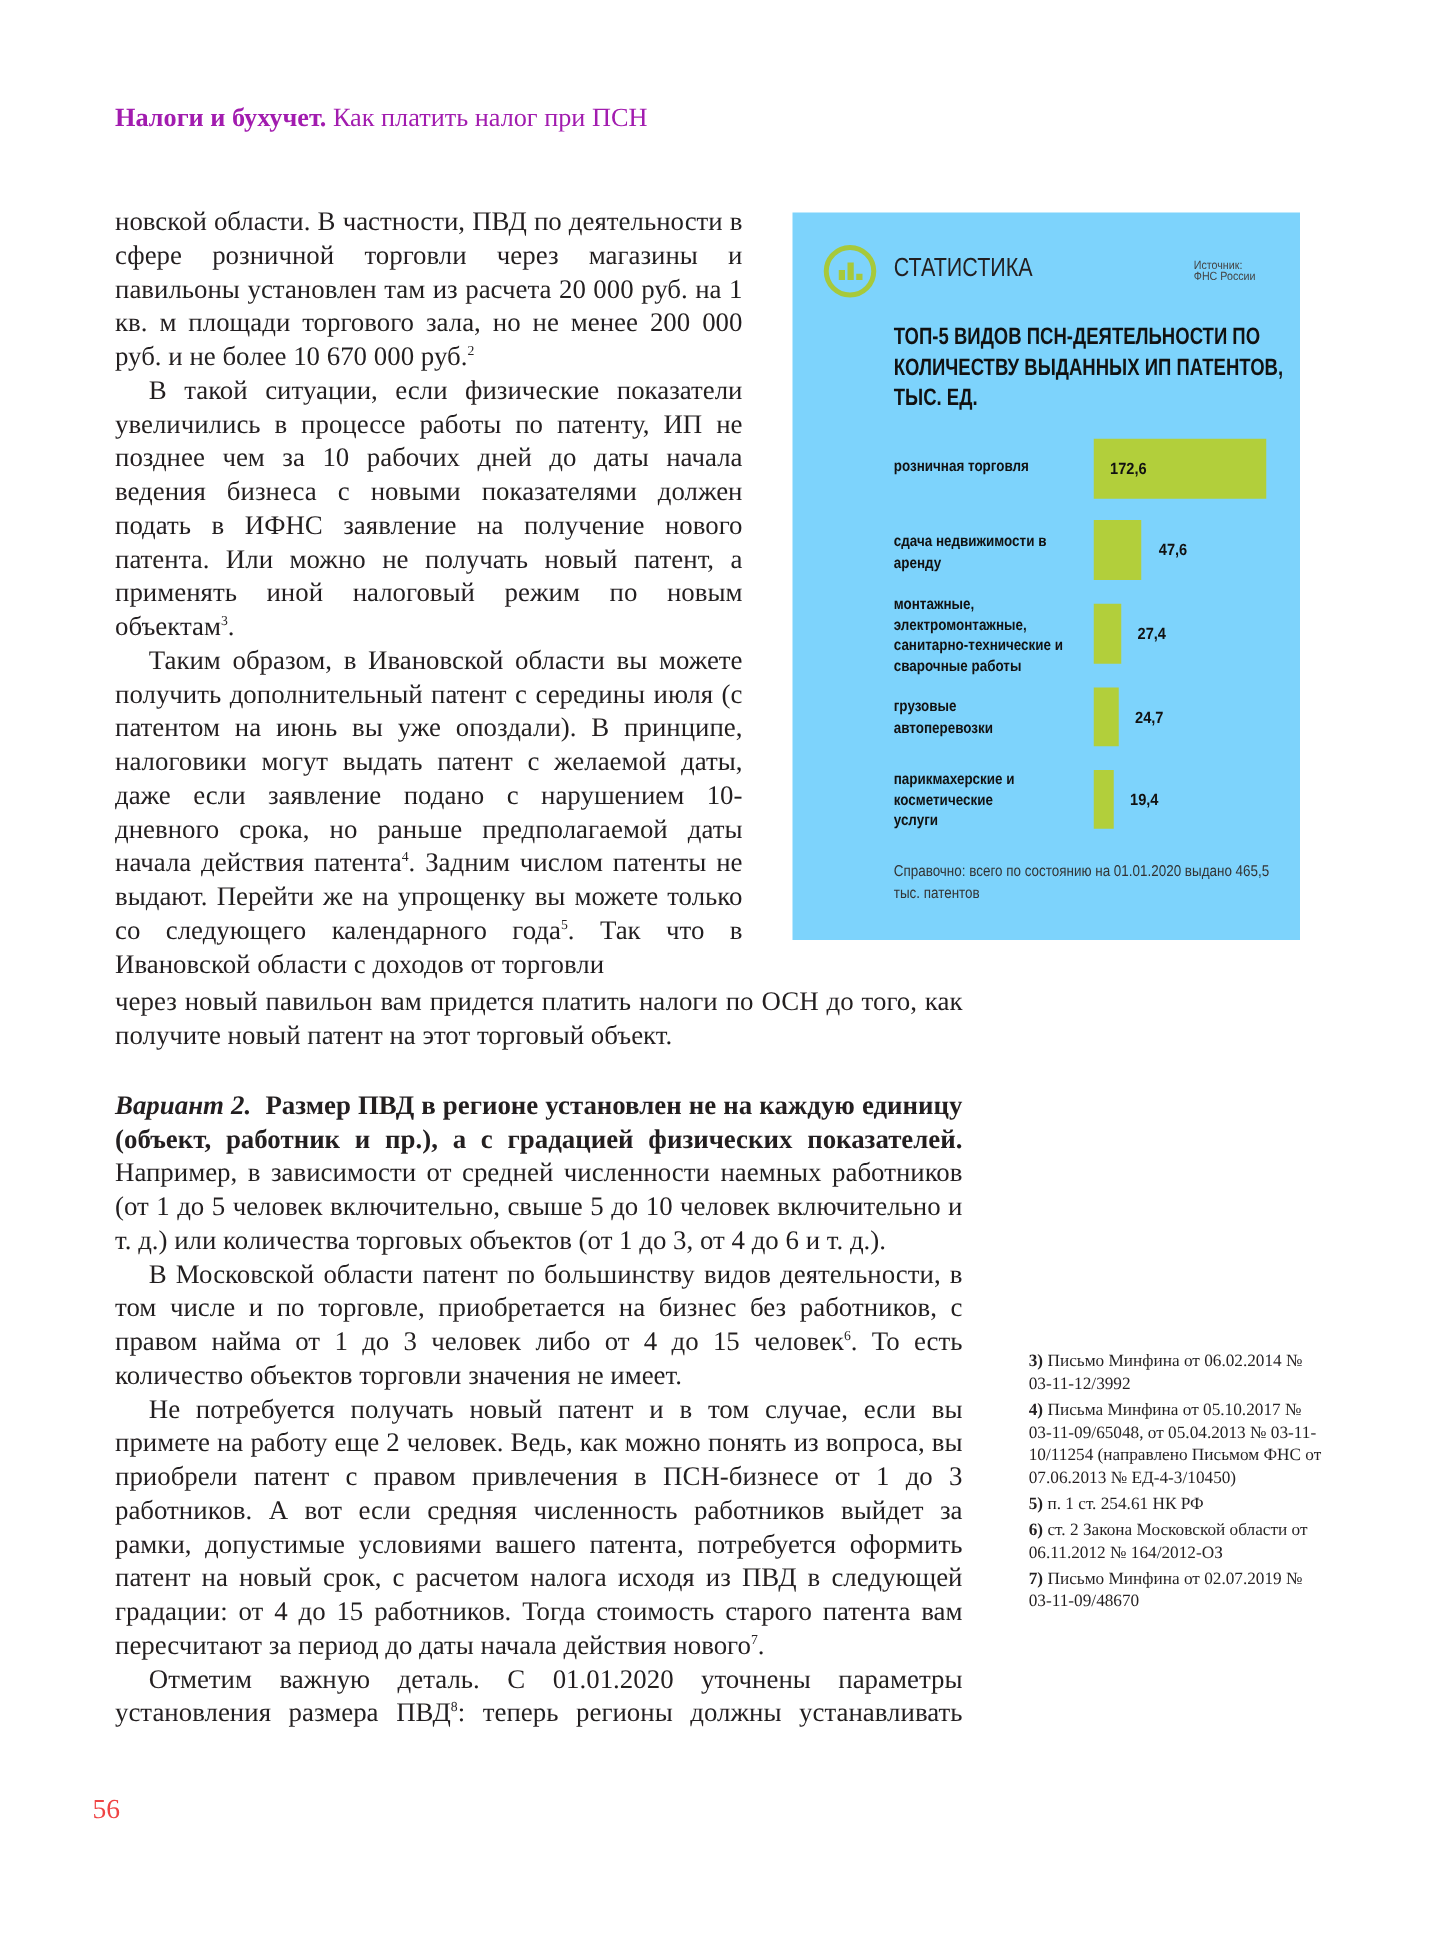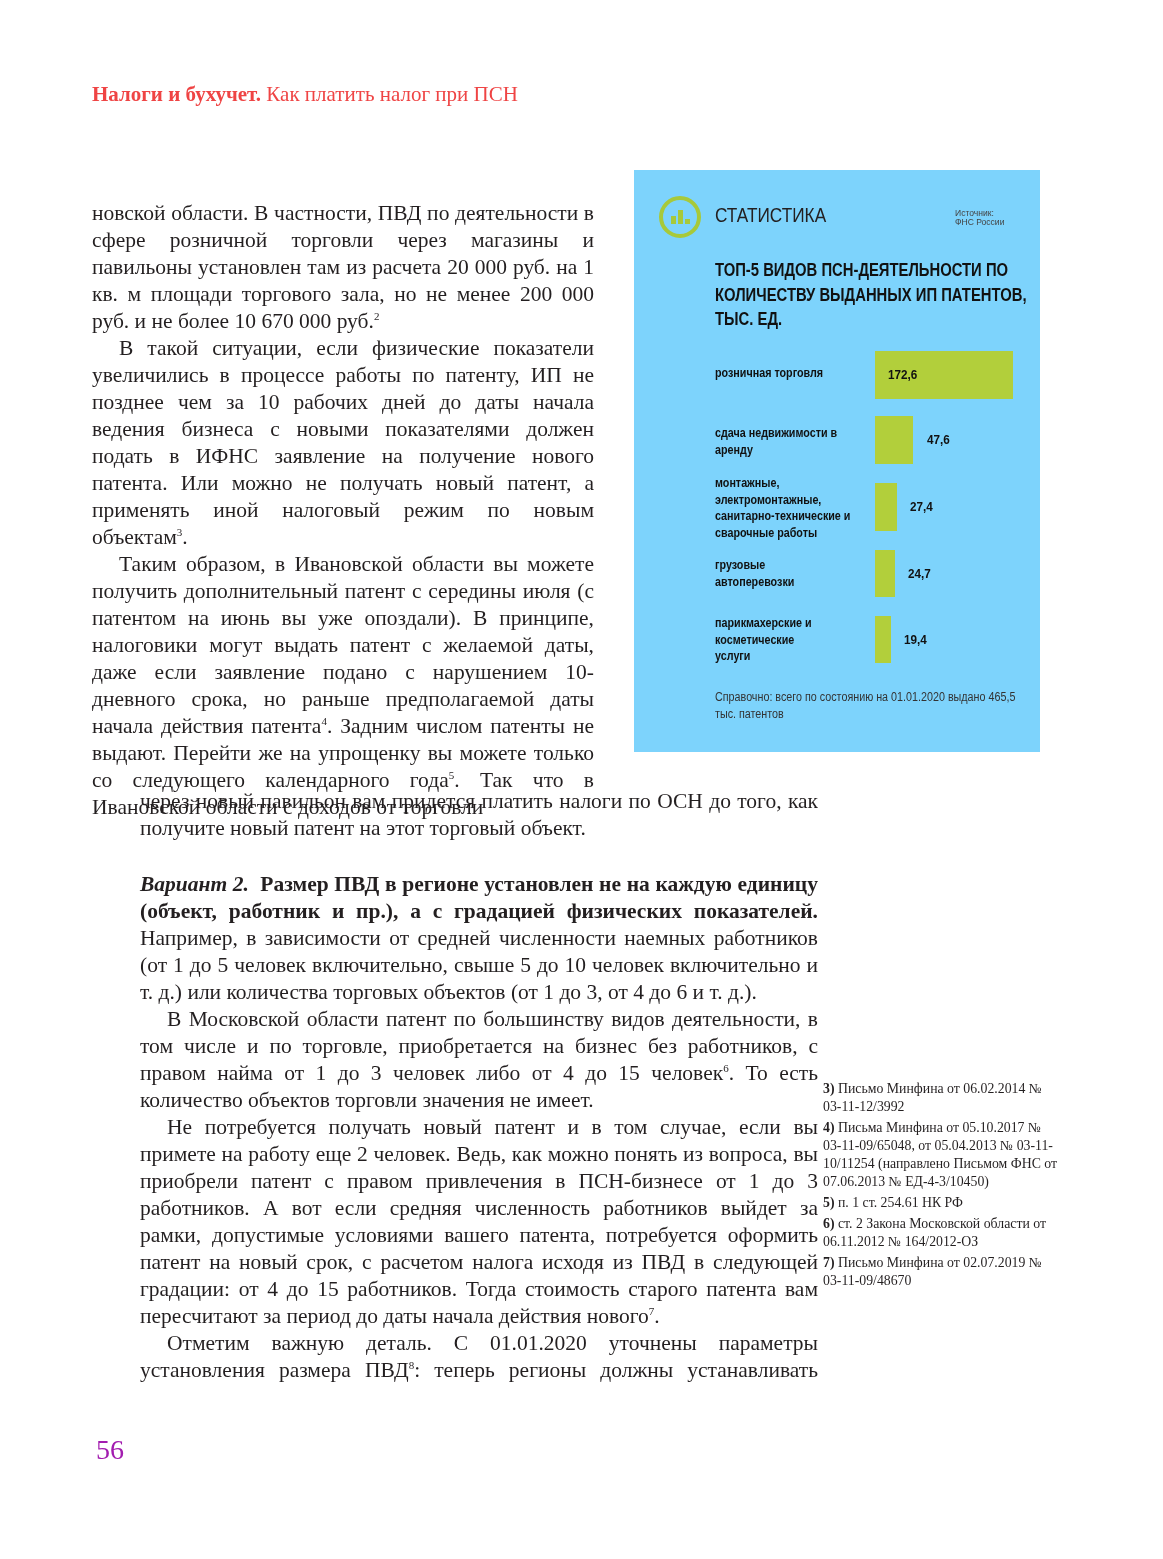--- a/index.html
+++ b/index.html
@@ -2,34 +2,34 @@
 <html><head>
   <meta charset="utf-8">
   <style>
     html, body { margin: 0; padding: 0; background: #ffffff; }
     body {
       width: 1163px; height: 1559px; position: relative; overflow: hidden;
       font-family: "DejaVu Serif", "Liberation Serif", serif; color: #231f20;
     }
     .header {
       position: absolute; left: 92px; top: 82px;
-      font-size: 21px; color: #ef4444; white-space: nowrap;
+      font-size: 21px; color: #a21caf; white-space: nowrap;
       font-family: "Liberation Serif", "DejaVu Serif", serif;
     }
     .header .sec { font-weight: bold; }
     .col {
       position: absolute; left: 92px;
       font-family: "Liberation Serif", "DejaVu Serif", serif;
       font-size: 21.5px; line-height: 27px; color: #231f20;
     }
     .col p { margin: 0; text-align: justify; }
     .col p.ind { text-indent: 27px; }
     .last-line-left { text-align-last: left; }
     sup { font-size: 11px; line-height: 0; vertical-align: 8px; }
-    .narrow { width: 502px; margin-top: 36px; }
+    .narrow { width: 502px; }
     .wide { width: 678px; }
     .lead-i { font-style: italic; font-weight: bold; }
     .lead-b { font-weight: bold; }
 
     
     .stats {
       position: absolute; left: 634px; top: 170px; width: 406px; height: 582px;
       background: #7dd3fc;
       font-family: "Liberation Sans", "DejaVu Sans", sans-serif;
     }
@@ -69,39 +69,39 @@
 
     
     .footnotes {
       position: absolute; left: 823px; top: 1080px; width: 235px;
       font-family: "Liberation Serif", "DejaVu Serif", serif;
       font-size: 13.8px; line-height: 18px; color: #231f20;
     }
     .footnotes .fn { margin-bottom: 3px; }
     .footnotes .num { font-weight: bold; }
     .page-num {
-      position: absolute; left: 96px; top: 1434px;
-      font-family: "Liberation Serif", "DejaVu Serif", serif; font-size: 28px; color: #a21caf;
+      position: absolute; left: 74px; top: 1434px;
+      font-family: "Liberation Serif", "DejaVu Serif", serif; font-size: 22px; color: #ef4444;
     }
   </style>
 </head>
 <body>
 
 <div class="header">
   <span class="sec">Налоги и бухучет.</span>
   <span>Как платить налог при ПСН</span>
 </div>
 
 <div class="col narrow" style="top:164px;">
   <p class="last-line-left"><span>новской области. В частности, ПВД по деятельности в сфере розничной торговли через магазины и павильоны установлен там из расчета 20 000 руб. на 1 кв. м площади торгового зала, но не менее 200 000 руб. и не более 10 670 000 руб.</span><sup>2</sup></p>
   <p class="ind"><span>В такой ситуации, если физические показатели увеличились в процессе работы по патенту, ИП не позднее чем за 10 рабочих дней до даты начала ведения бизнеса с новыми показателями должен подать в ИФНС заявление на получение нового патента. Или можно не получать новый патент, а применять иной налоговый режим по новым объектам</span><sup>3</sup><span>.</span></p>
   <p class="ind"><span>Таким образом, в Ивановской области вы можете получить дополнительный патент с середины июля (с патентом на июнь вы уже опоздали). В принципе, налоговики могут выдать патент с желаемой даты, даже если заявление подано с нарушением 10-дневного срока, но раньше предполагаемой даты начала действия патента</span><sup>4</sup><span>. Задним числом патенты не выдают. Перейти же на упрощенку вы можете только со следующего календарного года</span><sup>5</sup><span>. Так что в Ивановской области с доходов от торговли</span></p>
 </div>
 
-<div class="col wide" style="top:788px;margin-left:48px;">
+<div class="col wide" style="top:788px;">
   <p class="last-line-left">через новый павильон вам придется платить налоги по ОСН до того, как получите новый патент на этот торговый объект.</p>
   <p style="margin-top:29px;" class="last-line-left"><span class="lead-i">Вариант 2.</span>&nbsp; <span class="lead-b">Размер ПВД в регионе установлен не на каждую единицу (объект, работник и пр.), а с градацией физических показателей.</span> <span>Например, в зависимости от средней численности наемных работников (от 1 до 5 человек включительно, свыше 5 до 10 человек включительно и т. д.) или количества торговых объектов (от 1 до 3, от 4 до 6 и т. д.).</span></p>
   <p class="ind last-line-left"><span>В Московской области патент по большинству видов деятельности, в том числе и по торговле, приобретается на бизнес без работников, с правом найма от 1 до 3 человек либо от 4 до 15 человек</span><sup>6</sup><span>. То есть количество объектов торговли значения не имеет.</span></p>
   <p class="ind last-line-left"><span>Не потребуется получать новый патент и в том случае, если вы примете на работу еще 2 человек. Ведь, как можно понять из вопроса, вы приобрели патент с правом привлечения в ПСН-бизнесе от 1 до 3 работников. А вот если средняя численность работников выйдет за рамки, допустимые условиями вашего патента, потребуется оформить патент на новый срок, с расчетом налога исходя из ПВД в следующей градации: от 4 до 15 работников. Тогда стоимость старого патента вам пересчитают за период до даты начала действия нового</span><sup>7</sup><span>.</span></p>
   <p class="ind" style="text-align-last: justify;"><span>Отметим важную деталь. С 01.01.2020 уточнены параметры установления размера ПВД</span><sup>8</sup><span>: теперь регионы должны устанавливать</span></p>
 </div>
 
 <div class="stats">
   <div class="icon">
     <span style="left:8px; height:8px;"></span>

